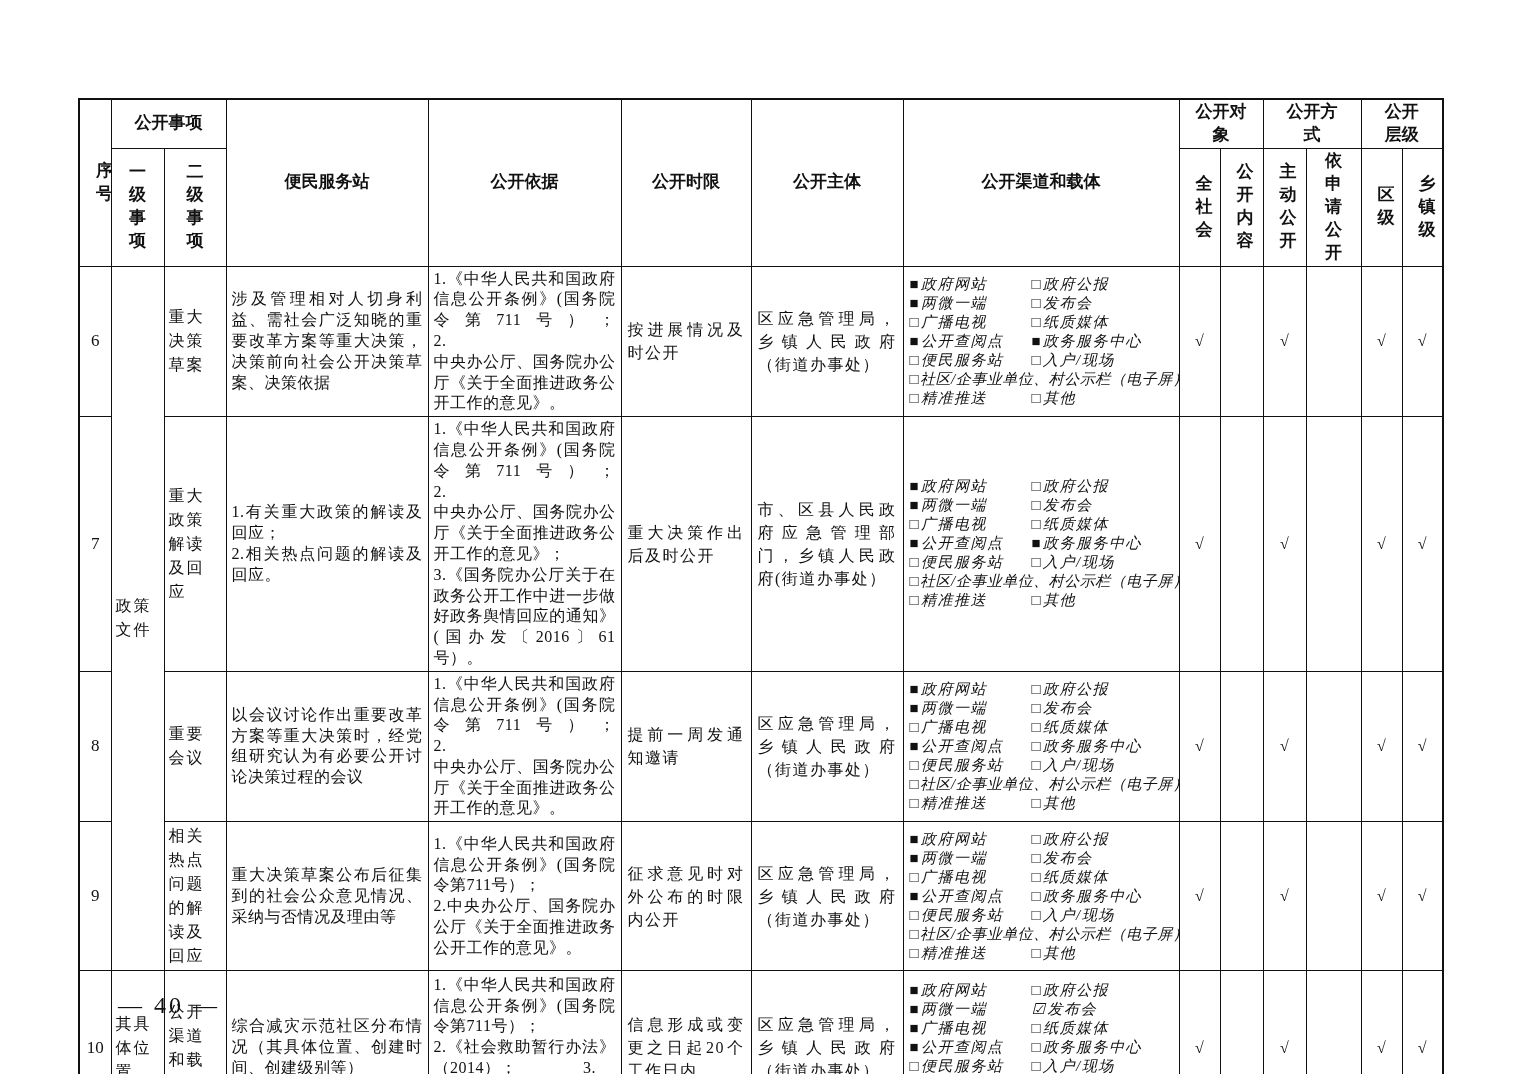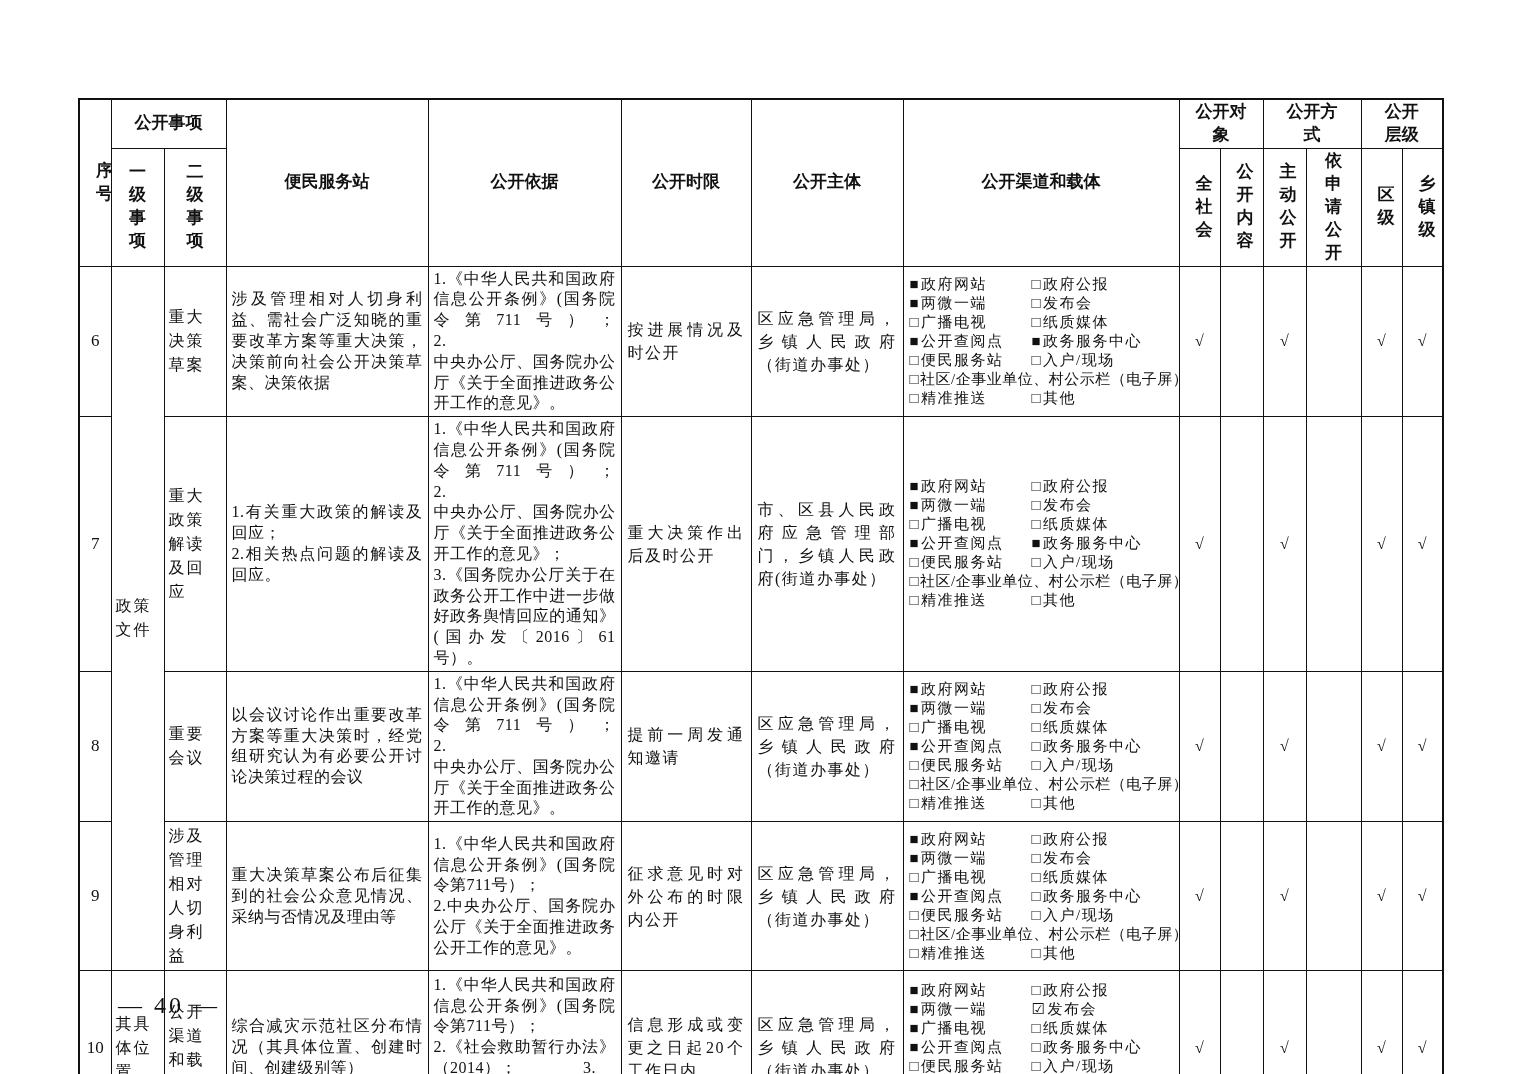--- a/index.html
+++ b/index.html
@@ -9,21 +9,21 @@
         table-layout:fixed;border:2px solid #111;}
   td,th{border:1px solid #111;vertical-align:middle;padding:2px 4px;overflow:hidden;}
   thead th{font-family:"Liberation Sans","DejaVu Sans",sans-serif;font-weight:700;
         font-size:17px;text-align:center;line-height:1.35;padding:1px 16px;}
   .c-seq{text-align:center;font-size:17px;}
   .c-l1,.c-l2{text-align:left;font-size:16px;letter-spacing:2px;line-height:1.5;}
   .c-content,.c-basis{font-size:16px;text-align:justify;line-height:1.3;
         white-space:pre-line;letter-spacing:0.5px;padding:2px 5px;margin-left:44px;}
   .c-time,.c-subject{font-size:16px;text-align:justify;line-height:1.45;
         letter-spacing:1.5px;padding:2px 6px;}
-  .c-channels{font-size:15px;padding:3px 2px 3px 6px;line-height:19px;}
+  .c-channels{font-size:15px;padding:3px 2px 3px 6px;line-height:19px;font-style:italic;}
   .ch-line{display:flex;white-space:nowrap;}
   .ch-line .ch-item:first-child{width:122px;flex:none;}
   .ch-line.full .ch-item:first-child{width:auto;}
   .ch-item{letter-spacing:1.5px;}
   .ch-line.full .ch-item{letter-spacing:0.5px;}
   .ch-box{margin-right:1px;}
   .c-mark{text-align:center;font-size:16px;}
   .page-num{position:absolute;left:118px;top:972px;font-size:24px;letter-spacing:3px;
         font-family:"Liberation Serif","DejaVu Serif",serif;color:#111;margin-top:20px;}
 </style>
@@ -204,21 +204,21 @@
           </td>
         <td class="c-mark">√</td>
         <td class="c-mark"></td>
         <td class="c-mark">√</td>
         <td class="c-mark"></td>
         <td class="c-mark">√</td>
         <td class="c-mark">√</td>
       </tr>
       <tr style="height:138px">
         <td class="c-seq">9</td>
-        <td class="c-l2">涉及管理相对人切身利益</td>
+        <td class="c-l2">相关热点问题的解读及回应</td>
         <td class="c-content">重大决策草案公布后征集到的社会公众意见情况、采纳与否情况及理由等</td>
         <td class="c-basis">1.《中华人民共和国政府信息公开条例》(国务院令第711号）；
 2.中央办公厅、国务院办公厅《关于全面推进政务公开工作的意见》。</td>
         <td class="c-time">征求意见时对外公布的时限内公开</td>
         <td class="c-subject">区应急管理局，乡镇人民政府（街道办事处）</td>
         <td class="c-channels">
             <div class="ch-line">
               <span class="ch-item"><span class="ch-box">■</span><span>政府网站</span></span>
               <span class="ch-item"><span class="ch-box">□</span><span>政府公报</span></span>
             </div>

